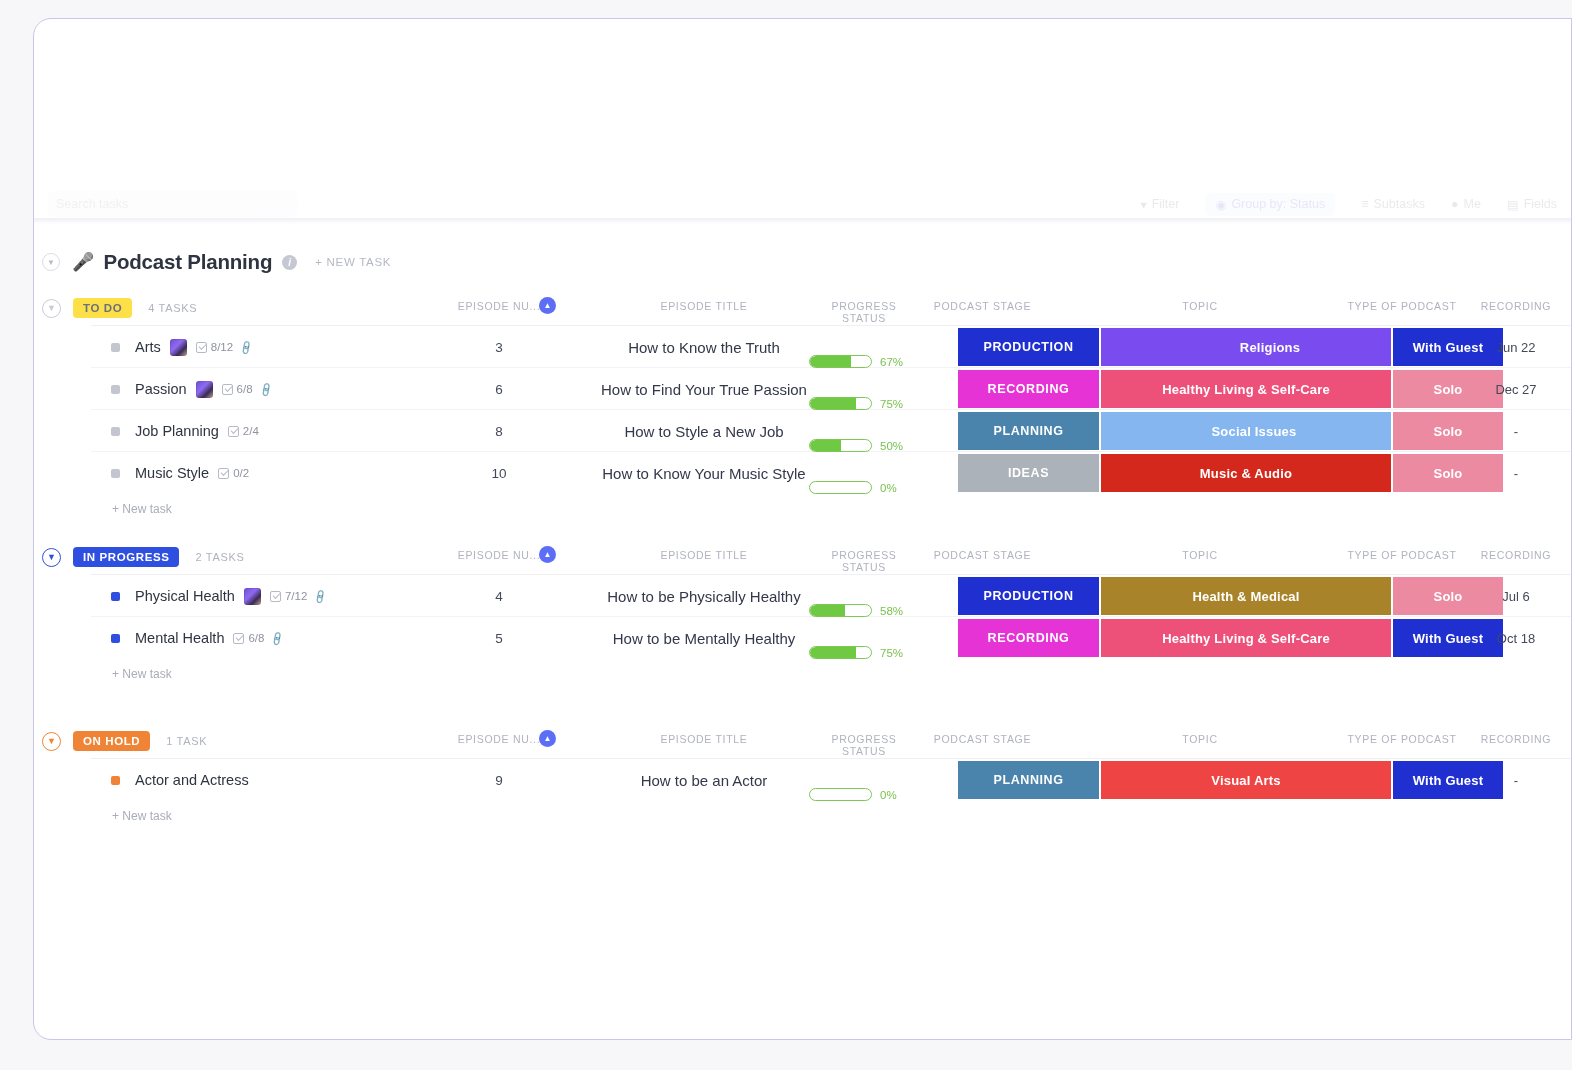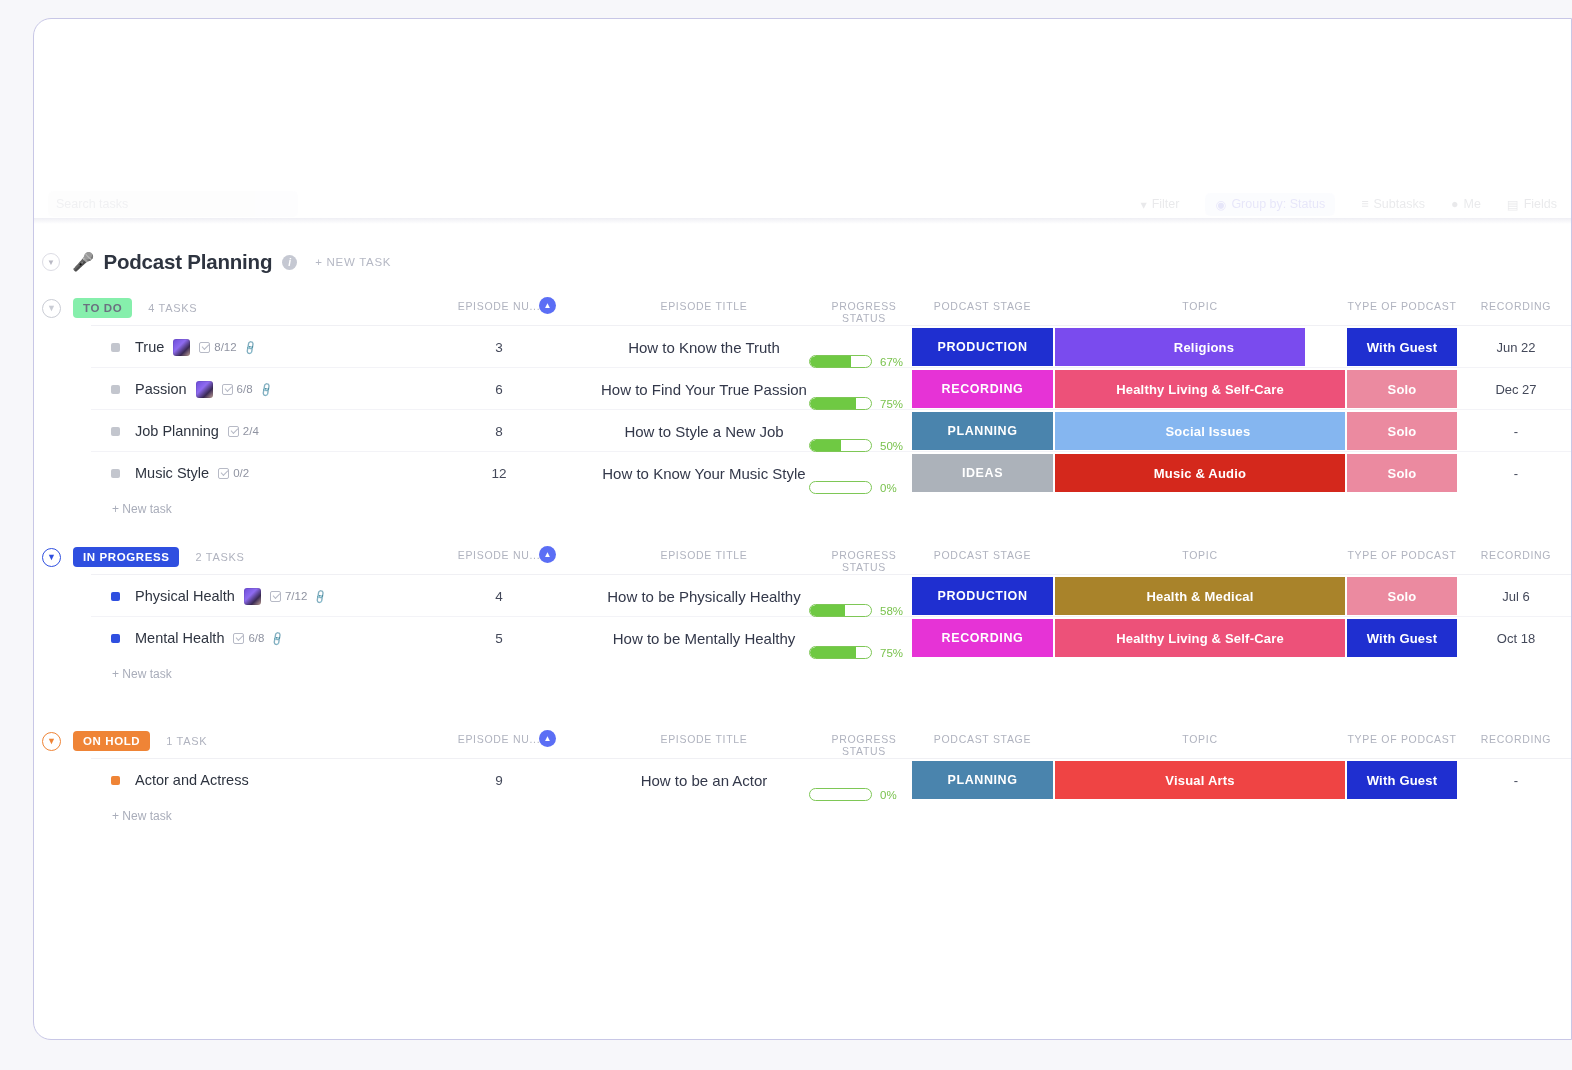--- a/index.html
+++ b/index.html
@@ -110,21 +110,21 @@
   .clip-icon { margin-left: 7px; font-size: 12px; color: #a8abb8; transform: rotate(-35deg); }
 
   .cell-num { position: absolute; top: 0; height: 42px; display: flex; align-items: center; justify-content: center; font-size: 13.5px; color: #44495a; }
   .cell-title { position: absolute; top: 0; height: 42px; display: flex; align-items: center; justify-content: center; font-size: 15px; color: #33384a; }
   .cell-prog { position: absolute; top: 0; height: 42px; display: flex; align-items: flex-end; gap: 8px; }
   .bar { width: 63px; height: 13px; border-radius: 7px; border: 1px solid #7ec756; background:#fff; overflow: hidden; }
   .bar > i { display: block; height: 100%; background: #6fc943; border-radius: 6px 0 0 6px; }
   .pct { font-size: 11.5px; color: #79c24d; }
   .cell-chip {
     position: absolute; top: 2px; height: 38px; display: flex; align-items: center;
-    justify-content: center; color: #fff; font-size: 13px; font-weight: 600; letter-spacing: .2px;
+    justify-content: center; color: #fff; font-size: 13px; font-weight: 600; letter-spacing: .2px; margin-left: 46px;
   }
   .cell-chip.stage { font-size: 12.5px; font-weight: 700; letter-spacing: .6px; }
   .cell-date { position: absolute; top: 0; height: 42px; display: flex; align-items: center; justify-content: center; font-size: 13px; color: #44495a; }
 
   .new-task-row { height: 30px; display: flex; align-items: center; padding-left: 78px; font-size: 12px; color: #a9adba; }
 </style>
 </head>
 <body>
 
 <div id="app">
@@ -162,53 +162,53 @@
     <span class="mic-icon">🎤</span>
     <span class="list-title">Podcast Planning</span>
     <span class="info-icon">i</span>
     <span class="new-task-top">+ NEW TASK</span>
   </div>
 
   <div id="groups-root">
       <div class="group" style="top: 272px;">
         <div class="group-header">
           <div class="group-caret" style="border: 1px solid rgb(201, 204, 212); color: rgb(201, 204, 212);">▼</div>
-          <div class="status-pill" style="background: #86efac; color: rgb(107, 112, 128); text-align: right;">TO DO</div>
+          <div class="status-pill" style="background: #fde047; color: rgb(107, 112, 128); text-align: right;">TO DO</div>
           <span class="task-count">4 TASKS</span>
           <div class="colhdr" style="left: 400px; width: 130px;">EPISODE NU...</div>
           <div class="colhdr" style="left: 545px; width: 250px;">EPISODE TITLE</div>
           <div class="colhdr" style="left: 775px; width: 110px;">PROGRESS STATUS</div>
           <div class="colhdr" style="left: 878px; width: 141px;">PODCAST STAGE</div>
           <div class="colhdr" style="left: 1021px; width: 290px;">TOPIC</div>
           <div class="colhdr" style="left: 1313px; width: 110px;">TYPE OF PODCAST</div>
           <div class="colhdr" style="left: 1428px; width: 108px;">RECORDING</div>
           <div class="sort-badge" style="left: 505px;">▲</div>
         </div>
         <div class="rows">
           <div class="row">
             <div class="row-left">
               <span class="dot" style="background: rgb(195, 198, 206);"></span>
-              <span class="task-name">True</span>
+              <span class="task-name">Arts</span>
               <span class="avatar"></span>
               <span class="subtask">
                 <span class="check-box"></span>
                 <span>8/12</span>
               </span>
               <span class="clip-icon" style="font-size: 10px;">🔗</span>
             </div>
             <div class="cell-num" style="left: 343px; width: 130px;">3</div>
             <div class="cell-title" style="left: 488px; width: 250px;">How to Know the Truth</div>
             <div class="cell-prog" style="left: 718px; width: 110px;">
               <div class="bar">
                 <i style="width: 67%;"></i>
               </div>
               <span class="pct">67%</span>
             </div>
             <div class="cell-chip stage" style="left: 821px; width: 141px; background: rgb(31, 47, 208);">PRODUCTION</div>
-            <div class="cell-chip" style="left: 964px; width: 250px; background: rgb(122, 75, 238); padding-left: 48px;">Religions</div>
+            <div class="cell-chip" style="left: 964px; width: 290px; background: rgb(122, 75, 238); padding-left: 48px;">Religions</div>
             <div class="cell-chip" style="left: 1256px; width: 110px; background: rgb(31, 47, 208);">With Guest</div>
             <div class="cell-date" style="left: 1371px; width: 108px;">Jun 22</div>
           </div>
           <div class="row">
             <div class="row-left">
               <span class="dot" style="background: rgb(195, 198, 206);"></span>
               <span class="task-name">Passion</span>
               <span class="avatar"></span>
               <span class="subtask">
                 <span class="check-box"></span>
@@ -253,21 +253,21 @@
           </div>
           <div class="row">
             <div class="row-left">
               <span class="dot" style="background: rgb(195, 198, 206);"></span>
               <span class="task-name">Music Style</span>
               <span class="subtask">
                 <span class="check-box"></span>
                 <span>0/2</span>
               </span>
             </div>
-            <div class="cell-num" style="left: 343px; width: 130px;">12</div>
+            <div class="cell-num" style="left: 343px; width: 130px;">10</div>
             <div class="cell-title" style="left: 488px; width: 250px;">How to Know Your Music Style</div>
             <div class="cell-prog" style="left: 718px; width: 110px;">
               <div class="bar">
                 <i style="width: 0%;"></i>
               </div>
               <span class="pct">0%</span>
             </div>
             <div class="cell-chip stage" style="left: 821px; width: 141px; background: rgb(172, 178, 186);">IDEAS</div>
             <div class="cell-chip" style="left: 964px; width: 290px; background: rgb(212, 40, 28);">Music &amp; Audio</div>
             <div class="cell-chip" style="left: 1256px; width: 110px; background: rgb(235, 138, 160);">Solo</div>

